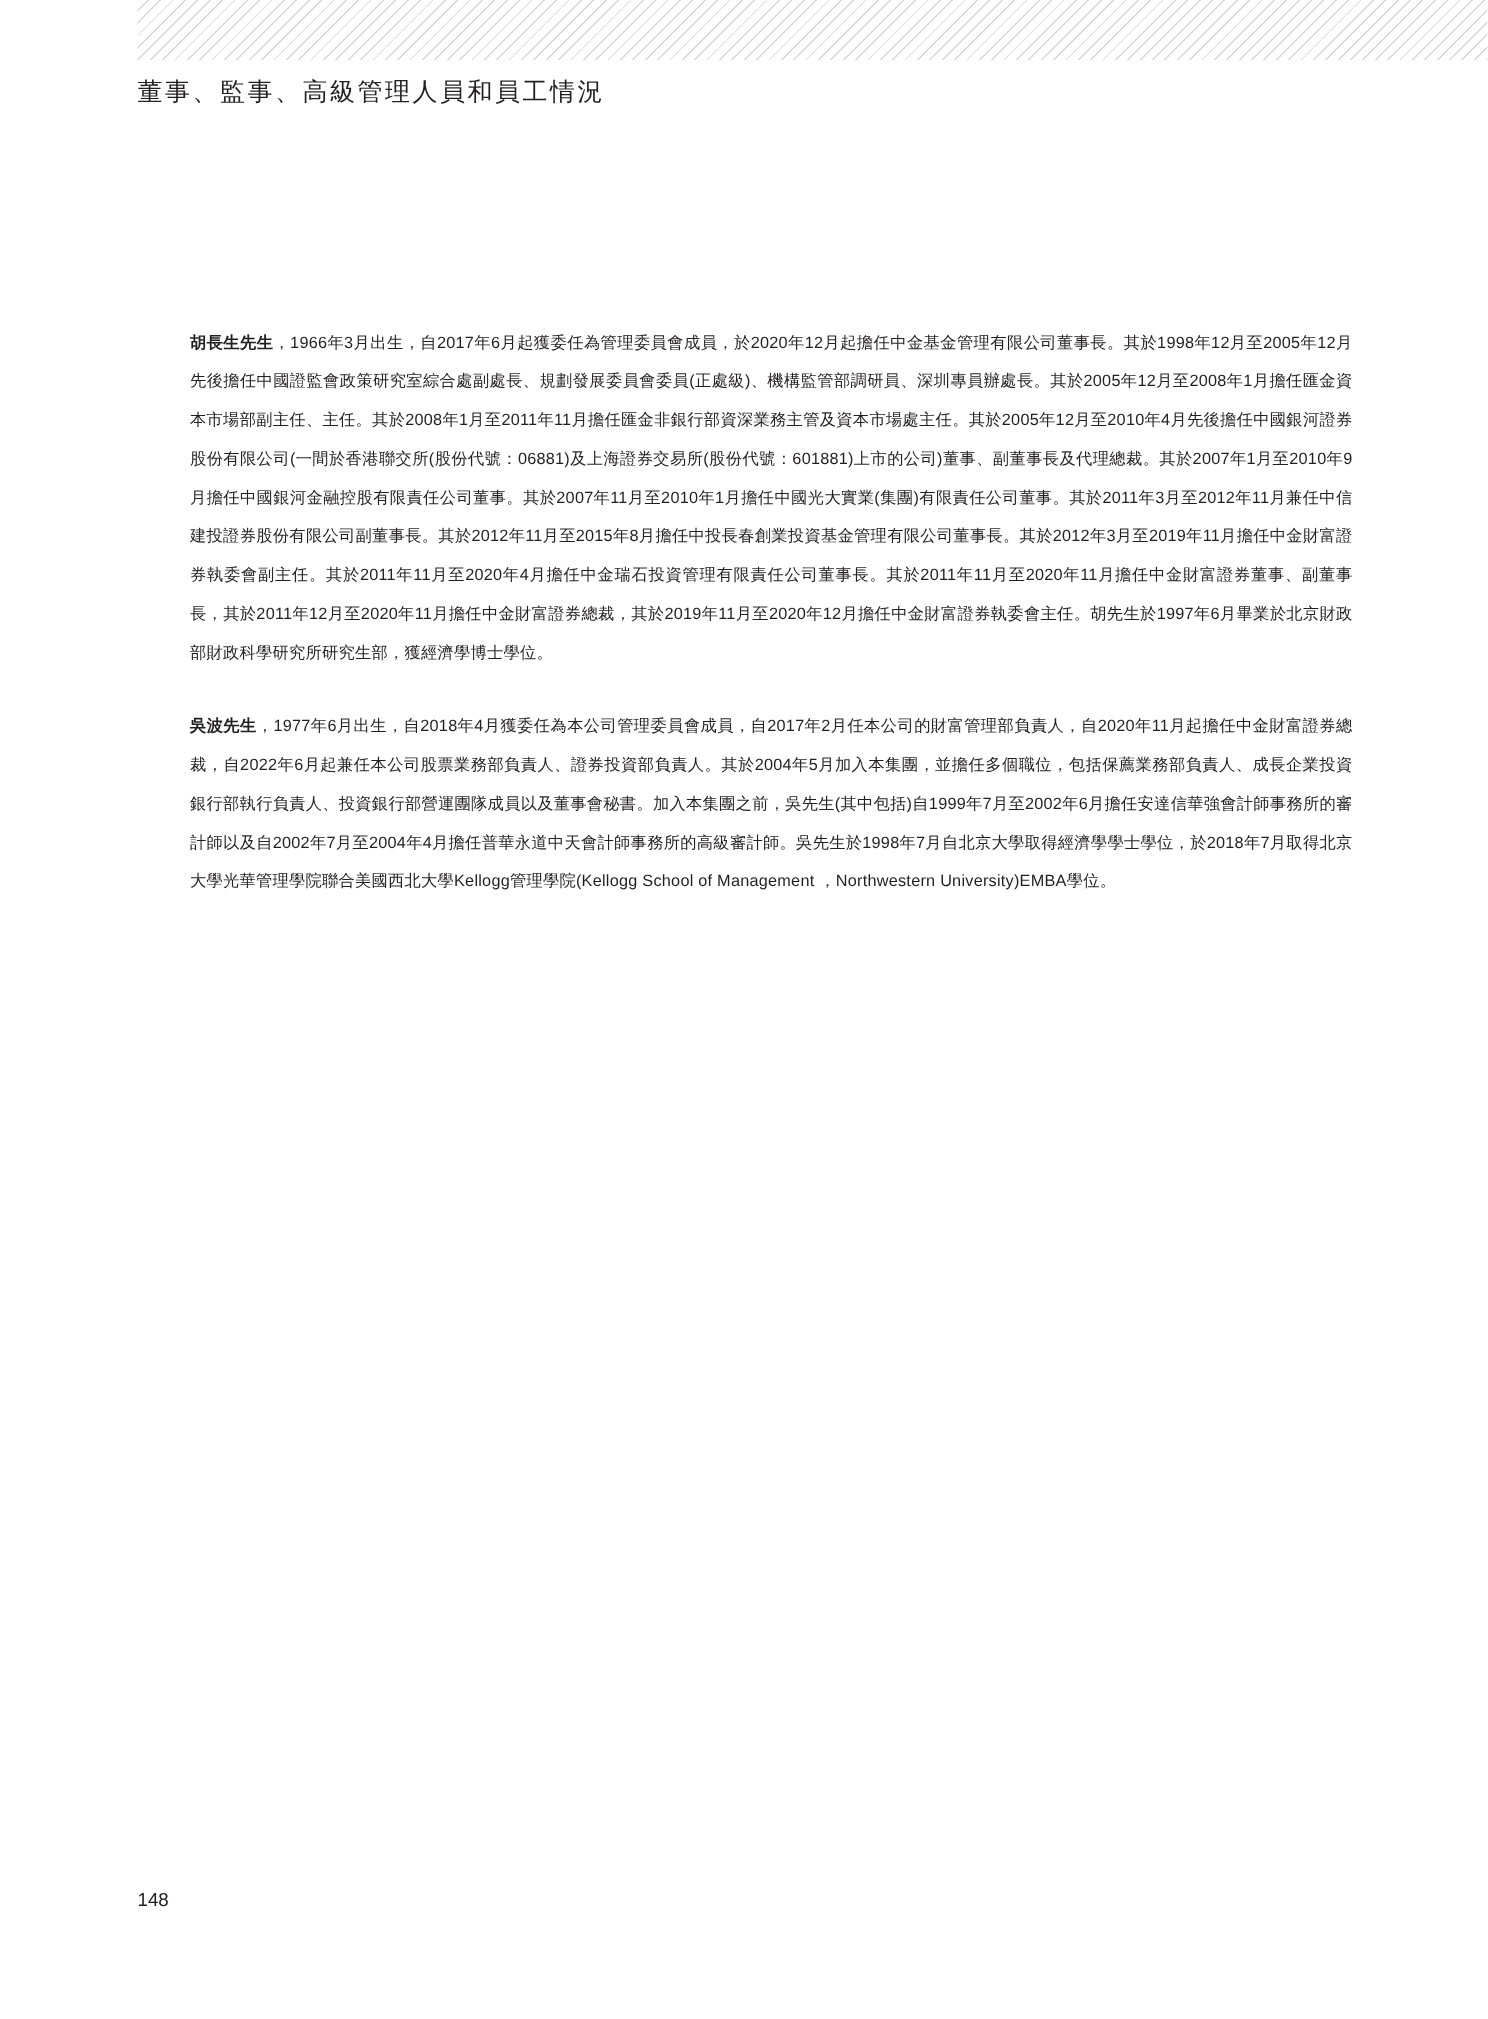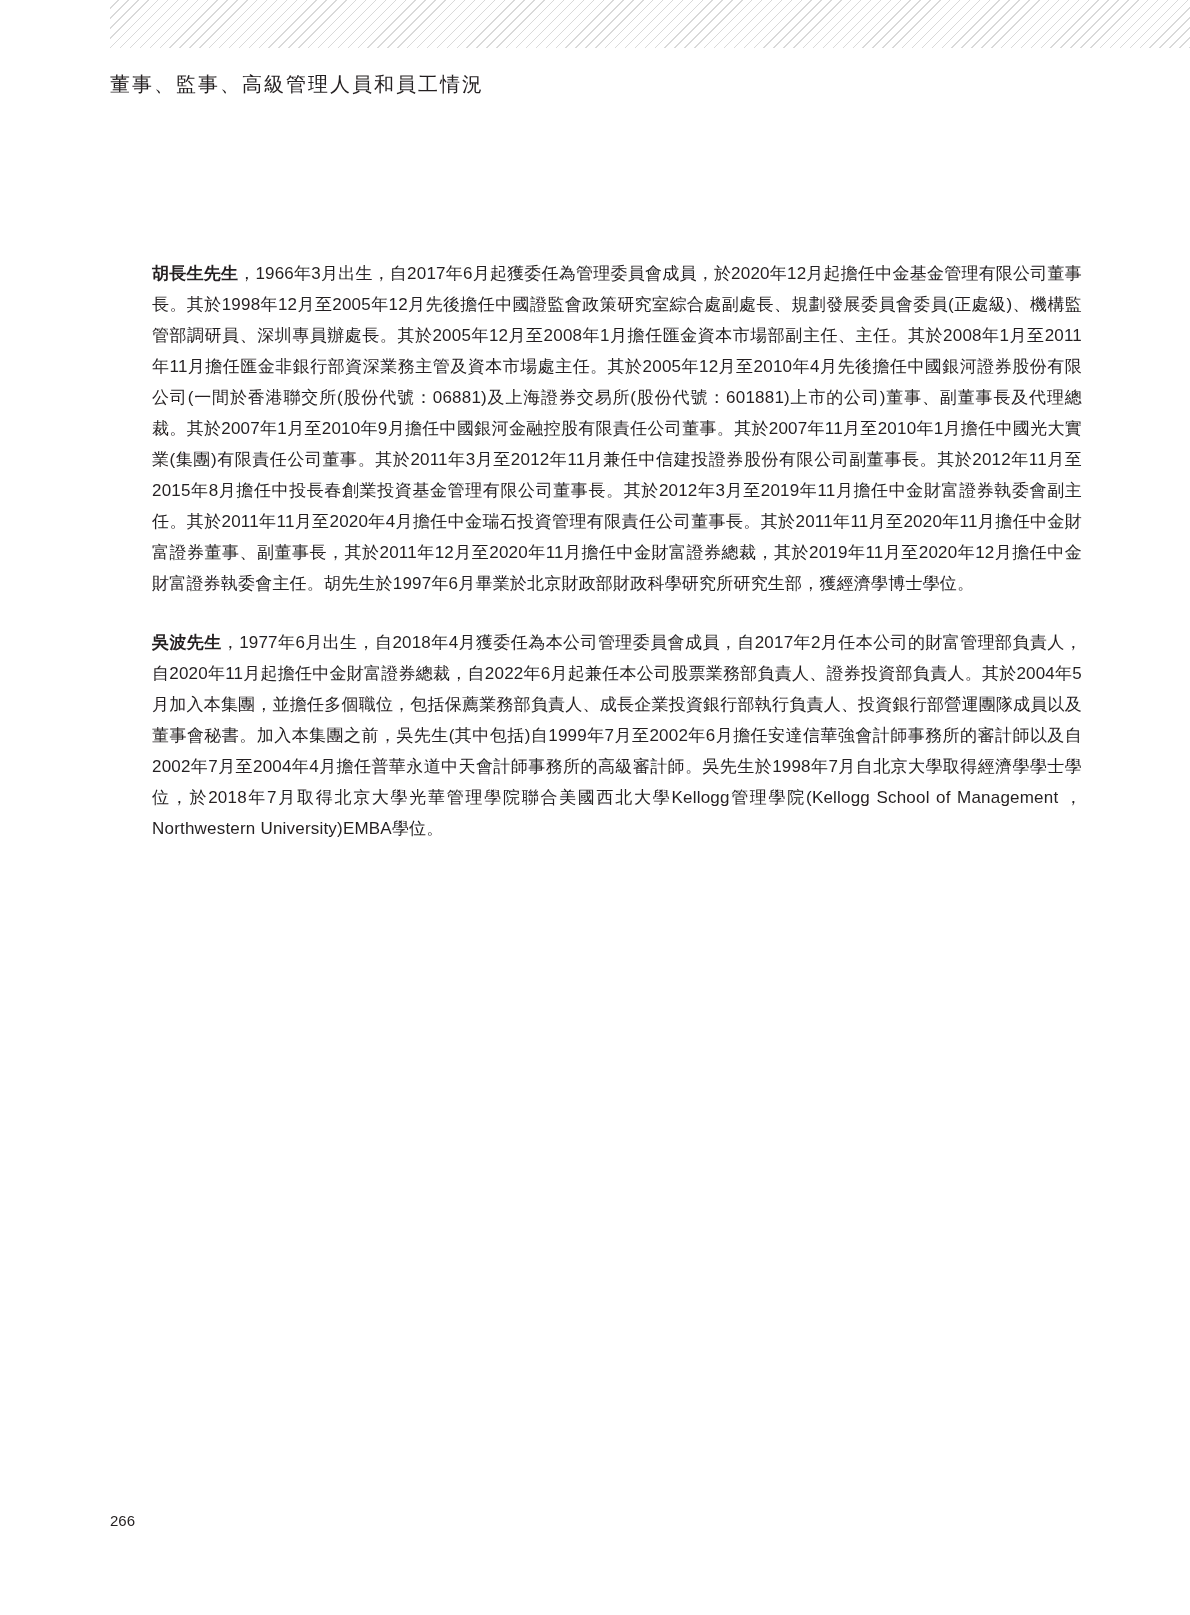--- a/index.html
+++ b/index.html
@@ -28,37 +28,37 @@
       #d9d9d9 0px,
       #d9d9d9 1px,
       #ffffff 1px,
       #ffffff 7px
     );
   }
 
   .header-title {
     position: absolute;
     left: 110px;
-    top: 71px;
+    top: 60px;
     font-size: 20px;
     letter-spacing: 2px;
     color: #231f20;
     font-family: "Liberation Serif", serif;
     white-space: nowrap;
   }
 
   .content {
     position: absolute;
     left: 152px;
     top: 258px;
     width: 930px;
   }
 
   .para {
-    font-size: 17px;
+    font-size: 13px;
     line-height: 31px;
     text-align: justify;
     text-justify: inter-character;
     margin: 0 0 28px 0;
     color: #231f20;
     letter-spacing: 0.2px;
   }
 
   .para:last-child {
     margin-bottom: 13px;
@@ -89,13 +89,13 @@
   <p class="para">
     <span class="lead">胡長生先生</span><span>，1966年3月出生，自2017年6月起獲委任為管理委員會成員，於2020年12月起擔任中金基金管理有限公司董事長。其於1998年12月至2005年12月先後擔任中國證監會政策研究室綜合處副處長、規劃發展委員會委員(正處級)、機構監管部調研員、深圳專員辦處長。其於2005年12月至2008年1月擔任匯金資本市場部副主任、主任。其於2008年1月至2011年11月擔任匯金非銀行部資深業務主管及資本市場處主任。其於2005年12月至2010年4月先後擔任中國銀河證券股份有限公司(一間於香港聯交所(股份代號：06881)及上海證券交易所(股份代號：601881)上市的公司)董事、副董事長及代理總裁。其於2007年1月至2010年9月擔任中國銀河金融控股有限責任公司董事。其於2007年11月至2010年1月擔任中國光大實業(集團)有限責任公司董事。其於2011年3月至2012年11月兼任中信建投證券股份有限公司副董事長。其於2012年11月至2015年8月擔任中投長春創業投資基金管理有限公司董事長。其於2012年3月至2019年11月擔任中金財富證券執委會副主任。其於2011年11月至2020年4月擔任中金瑞石投資管理有限責任公司董事長。其於2011年11月至2020年11月擔任中金財富證券董事、副董事長，其於2011年12月至2020年11月擔任中金財富證券總裁，其於2019年11月至2020年12月擔任中金財富證券執委會主任。胡先生於1997年6月畢業於北京財政部財政科學研究所研究生部，獲經濟學博士學位。</span>
   </p>
 
   <p class="para">
     <span class="lead">吳波先生</span><span>，1977年6月出生，自2018年4月獲委任為本公司管理委員會成員，自2017年2月任本公司的財富管理部負責人，自2020年11月起擔任中金財富證券總裁，自2022年6月起兼任本公司股票業務部負責人、證券投資部負責人。其於2004年5月加入本集團，並擔任多個職位，包括保薦業務部負責人、成長企業投資銀行部執行負責人、投資銀行部營運團隊成員以及董事會秘書。加入本集團之前，吳先生(其中包括)自1999年7月至2002年6月擔任安達信華強會計師事務所的審計師以及自2002年7月至2004年4月擔任普華永道中天會計師事務所的高級審計師。吳先生於1998年7月自北京大學取得經濟學學士學位，於2018年7月取得北京大學光華管理學院聯合美國西北大學Kellogg管理學院(Kellogg School of Management ，Northwestern University)EMBA學位。</span>
   </p>
 
 </div>
 
-<div class="page-number">266</div>
+<div class="page-number">148</div>
 
 </body></html>

